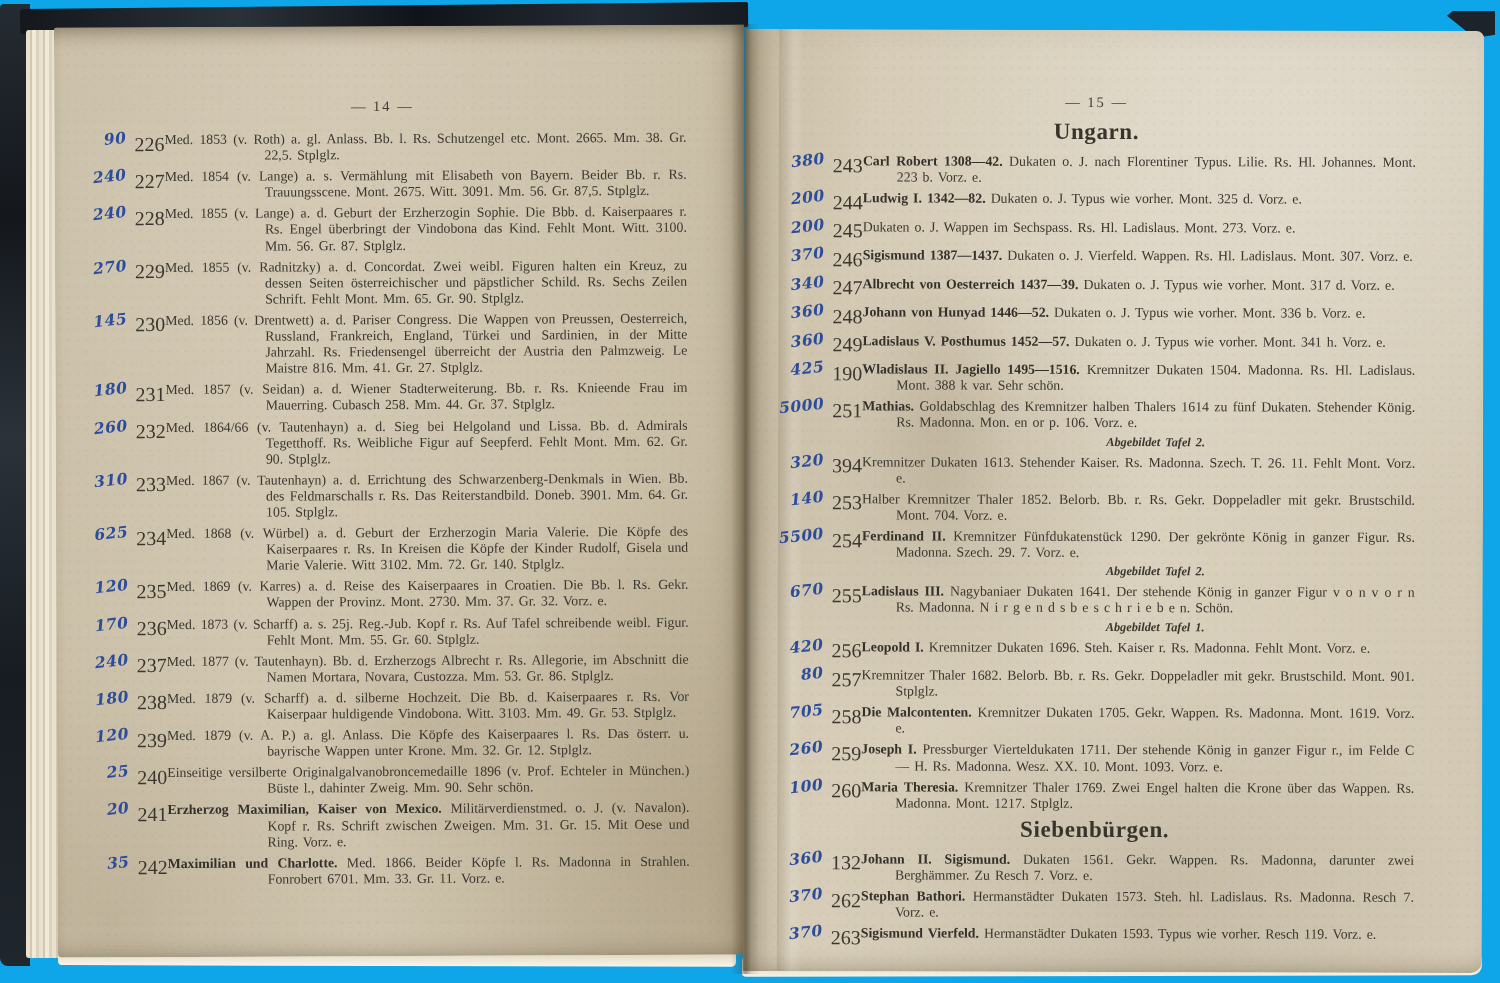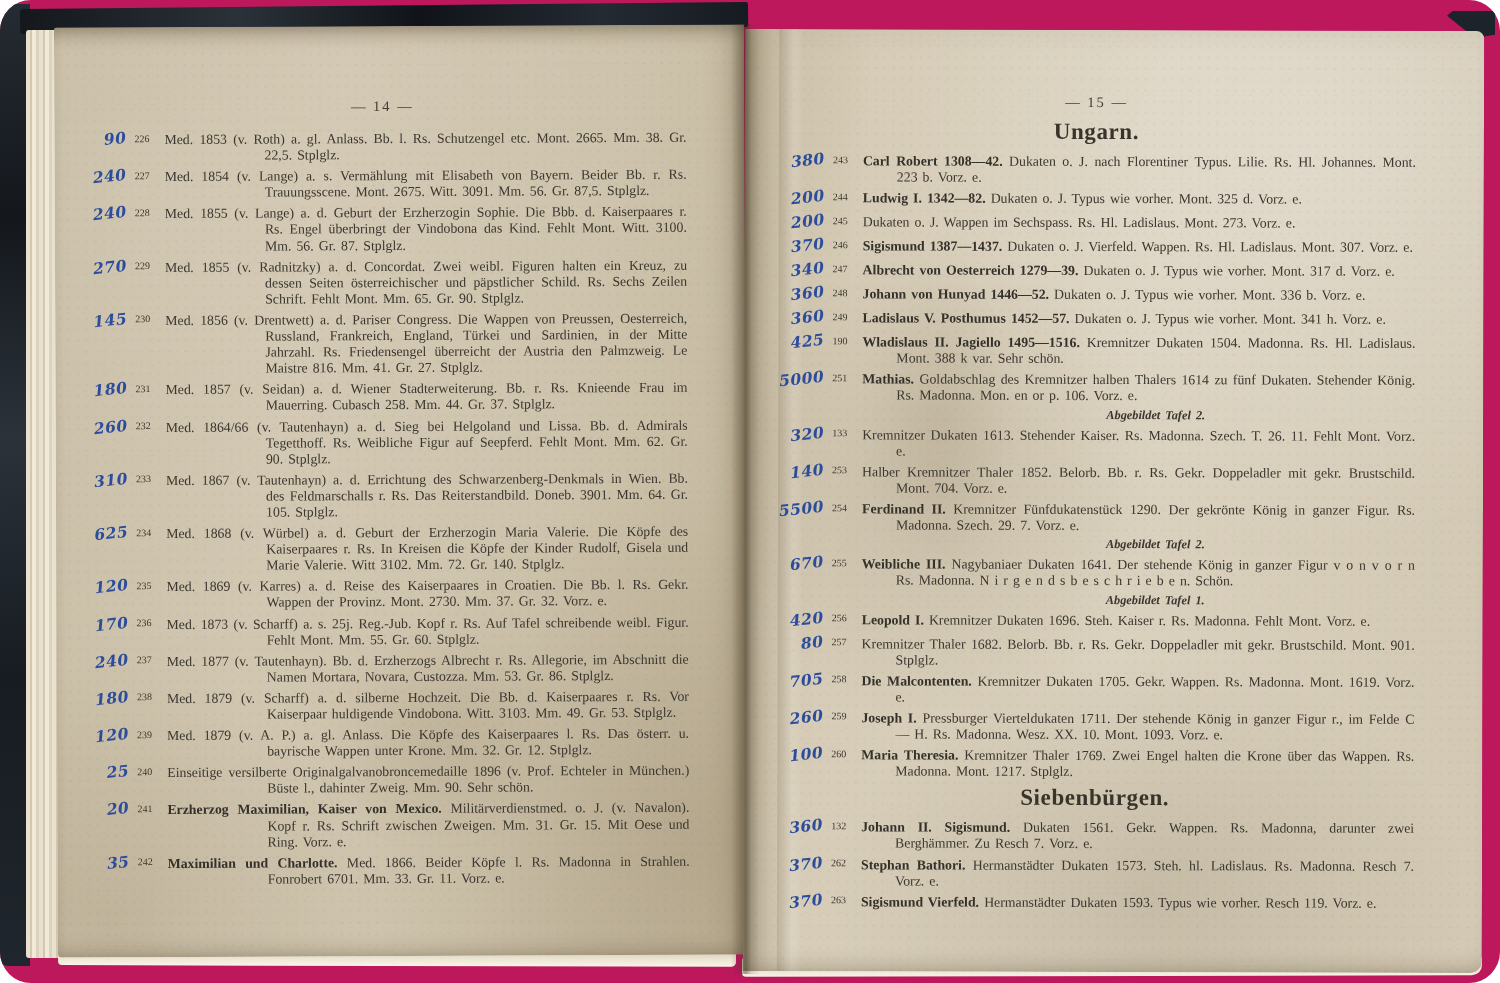--- a/index.html
+++ b/index.html
@@ -1,17 +1,17 @@
 <!DOCTYPE html>
 <html><head>
 <meta charset="utf-8">
 <style>
   html,body{margin:0;padding:0;background:#ffffff;}
-  .scene{position:relative;width:1500px;height:983px;background:#be185d;overflow:hidden;
-         font-family:"Liberation Serif","DejaVu Serif",serif;border-radius:31px;}
+  .scene{position:relative;width:1500px;height:983px;background:#0ea5e9;overflow:hidden;
+         font-family:"Liberation Serif","DejaVu Serif",serif;}
   
   .cover-left{position:absolute;left:0;top:4px;width:30px;height:962px;border-radius:4px 0 0 8px;
     background:linear-gradient(180deg,#252b32 0%,#14181d 22%,#2b323a 45%,#171c22 70%,#20262d 100%);
     transform:skewY(-.4deg);}
   .cover-top{position:absolute;left:20px;top:9px;width:728px;height:25px;border-radius:4px 2px 2px 2px;
     background:linear-gradient(90deg,#14181d,#2a3138 30%,#10141a 55%,#232a31 80%,#161b21);
     transform:rotate(-.55deg);transform-origin:left top;}
   .cover-corner{position:absolute;left:1447px;top:11px;width:48px;height:27px;background:#1d232a;
     clip-path:polygon(12% 0,100% 0,100% 88%,58% 100%,0 18%);}
   .stack-left{position:absolute;left:26px;top:30px;width:36px;height:928px;border-radius:3px;
@@ -61,21 +61,21 @@
   .content-left{left:24px;right:58px;top:72px;}
   .content-right{left:32px;right:68px;top:64px;}
   .pageno{text-align:center;font-size:14.5px;letter-spacing:2px;color:#403c33;margin-bottom:16px;}
   .content-right .pageno{margin-bottom:8px;}
   .sec-heading{text-align:center;font-size:23px;font-weight:700;letter-spacing:.6px;color:#38342b;
     margin:4px 0 9px 0;}
   .entry{display:flex;align-items:flex-start;margin-bottom:5px;}
   .price{flex:0 0 48px;width:48px;text-align:right;direction:rtl;white-space:nowrap;
     font-family:"DejaVu Serif",serif;font-style:italic;font-weight:700;font-size:15.5px;
     color:#2c4c9c;transform:rotate(-6deg);position:relative;top:-2px;letter-spacing:.5px;}
-  .lot{flex:0 0 30px;width:30px;margin-left:8px;font-size:10px;color:#3b372f;padding-top:.5px;}
+  .lot{flex:0 0 30px;width:30px;margin-left:8px;font-size:20px;color:#3b372f;padding-top:.5px;}
   .etext{flex:1;font-size:13.8px;line-height:16.1px;text-align:justify;word-spacing:1.6px;
     color:#3b372f;padding-left:100px;text-indent:-100px;}
   .content-right .etext{padding-left:34px;text-indent:-34px;}
   .lead{font-weight:700;color:#34312a;}
   .note{display:block;text-indent:0;text-align:center;font-style:italic;font-weight:700;
     font-size:12.3px;margin-top:2px;word-spacing:2px;}
 </style>
 </head>
 <body>
 
@@ -312,21 +312,21 @@
               <b class="lead">Sigismund 1387—1437.</b>
               <span class="body">Dukaten o. J.  Vierfeld. Wappen.  Rs. Hl. Ladislaus.  Mont. 307.  Vorz. e.</span>
               
             </div>
           </div>
 
           <div class="entry">
             <span class="price">340</span>
             <span class="lot">247</span>
             <div class="etext">
-              <b class="lead">Albrecht von Oesterreich 1279—39.</b>
+              <b class="lead">Albrecht von Oesterreich 1437—39.</b>
               <span class="body">Dukaten o. J.  Typus wie vorher.  Mont. 317 d.  Vorz. e.</span>
               
             </div>
           </div>
 
           <div class="entry">
             <span class="price">360</span>
             <span class="lot">248</span>
             <div class="etext">
               <b class="lead">Johann von Hunyad 1446—52.</b>
@@ -360,21 +360,21 @@
             <span class="lot">251</span>
             <div class="etext">
               <b class="lead">Mathias.</b>
               <span class="body">Goldabschlag des Kremnitzer halben Thalers 1614 zu fünf Dukaten.  Stehender König.  Rs. Madonna.  Mon. en or p. 106.  Vorz. e.</span>
               <span class="note">Abgebildet Tafel 2.</span>
             </div>
           </div>
 
           <div class="entry">
             <span class="price">320</span>
-            <span class="lot">133</span>
+            <span class="lot">394</span>
             <div class="etext">
               
               <span class="body">Kremnitzer Dukaten 1613.  Stehender Kaiser.  Rs. Madonna.  Szech. T. 26. 11.  Fehlt Mont. Vorz. e.</span>
               
             </div>
           </div>
 
           <div class="entry">
             <span class="price">140</span>
             <span class="lot">253</span>
@@ -392,21 +392,21 @@
               <b class="lead">Ferdinand II.</b>
               <span class="body">Kremnitzer Fünfdukatenstück 1290.  Der gekrönte König in ganzer Figur. Rs. Madonna.  Szech. 29. 7.  Vorz. e.</span>
               <span class="note">Abgebildet Tafel 2.</span>
             </div>
           </div>
 
           <div class="entry">
             <span class="price">670</span>
             <span class="lot">255</span>
             <div class="etext">
-              <b class="lead">Weibliche III.</b>
+              <b class="lead">Ladislaus III.</b>
               <span class="body">Nagybaniaer Dukaten 1641.  Der stehende König in ganzer Figur v o n  v o r n Rs. Madonna.  N i r g e n d s  b e s c h r i e b e n.  Schön.</span>
               <span class="note">Abgebildet Tafel 1.</span>
             </div>
           </div>
 
           <div class="entry">
             <span class="price">420</span>
             <span class="lot">256</span>
             <div class="etext">
               <b class="lead">Leopold I.</b>

